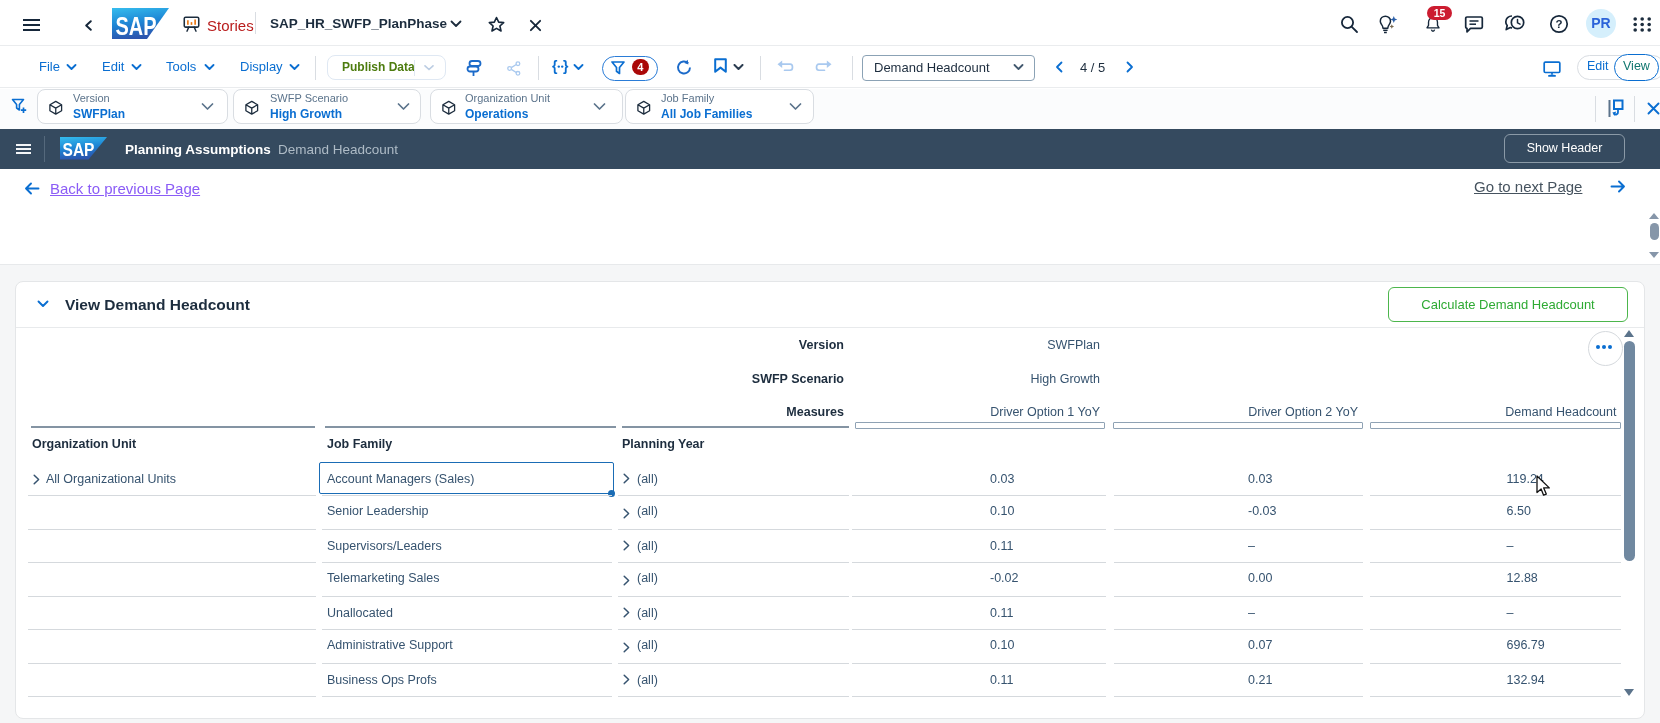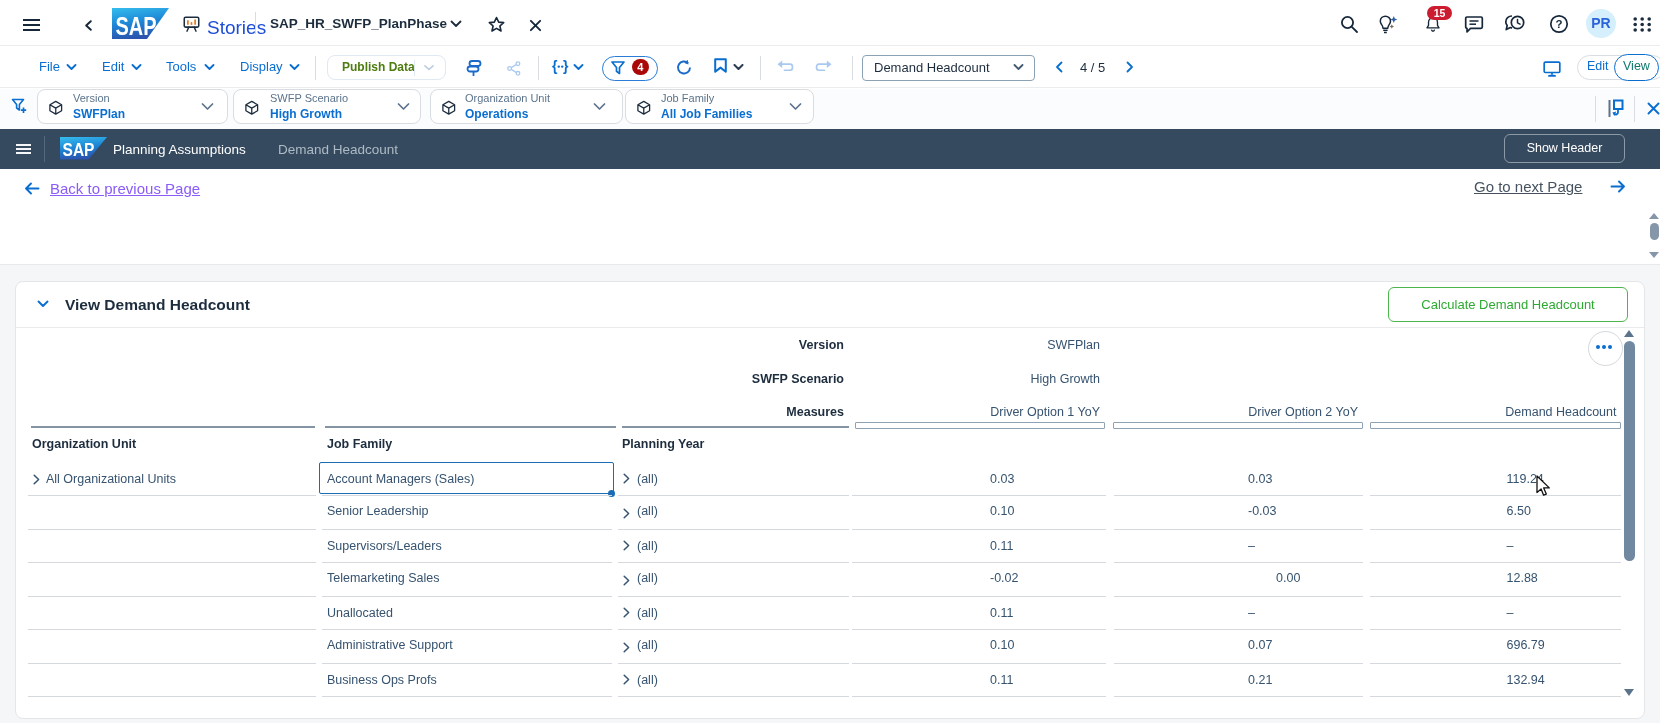--- a/index.html
+++ b/index.html
@@ -46,21 +46,21 @@
   </svg>
 
   <svg class="a" style="left:182px;top:14px" width="19" height="19" viewBox="0 0 20 21">
     <rect x="2" y="3.5" width="16" height="11" rx="1.5" fill="none" stroke="#1d2d3e" stroke-width="1.7"></rect>
     <line x1="6" y1="7" x2="6" y2="12" stroke="#e9730c" stroke-width="1.8"></line>
     <line x1="10" y1="9" x2="10" y2="12" stroke="#e9730c" stroke-width="1.8"></line>
     <line x1="14" y1="6" x2="14" y2="12" stroke="#e9730c" stroke-width="1.8"></line>
     <line x1="7" y1="14.5" x2="5" y2="19" stroke="#1d2d3e" stroke-width="1.6" stroke-linecap="round"></line>
     <line x1="13" y1="14.5" x2="15" y2="19" stroke="#1d2d3e" stroke-width="1.6" stroke-linecap="round"></line>
   </svg>
-  <div class="a" style="left:207px;top:16.5px;font-size:19px;color:#1d4ed8">Stories</div>
+  <div class="a" style="left:207px;top:16.5px;font-size:15px;color:#b91c1c">Stories</div>
   <div class="sep" style="left:255px;top:12px;height:22px"></div>
   <div class="a" style="left:270px;top:16px;font-size:13.5px;font-weight:bold;color:#1d2d3e">SAP_HR_SWFP_PlanPhase</div>
   <svg class="a" style="left:450px;top:20px" width="12" height="8" viewBox="0 0 12 8">
       <polyline class="chvd" points="1.5,1.5 6,6 10.5,1.5"></polyline>
     </svg>
 
   <svg class="a" style="left:488px;top:16px" width="17" height="17" viewBox="0 0 18 18">
       <path d="M9,1.6 L11.3,6.5 L16.6,7 L12.6,10.6 L13.8,15.9 L9,13.1 L4.2,15.9 L5.4,10.6 L1.4,7 L6.7,6.5 Z" fill="none" stroke="#16273a" stroke-width="1.7" stroke-linejoin="round"></path>
     </svg>
 
@@ -286,21 +286,21 @@
 <div class="a" style="left:0;top:129px;width:1660px;height:40px;background:#354a5f"></div>
 <div id="appbar">
   <div class="a" style="left:16px;top:143.7px;width:15px;height:2.1px;background:#f4f6f8"></div>
   <div class="a" style="left:16px;top:147.9px;width:15px;height:2.1px;background:#f4f6f8"></div>
   <div class="a" style="left:16px;top:152.1px;width:15px;height:2.1px;background:#f4f6f8"></div>
   <div class="sep" style="left:44px;top:136px;height:26px;background:#55697c"></div>
   <svg class="a" style="left:60px;top:137px" width="47" height="22.5" viewBox="0 0 47 22.5">
     <polygon points="0,0 47,0 28.5,22.5 0,22.5" fill="url(#sapg)"></polygon>
     <text x="2.5" y="19" font-family="Liberation Sans" font-weight="bold" font-size="18.5" fill="#fff" textLength="32" lengthAdjust="spacingAndGlyphs">SAP</text>
   </svg>
-  <div class="a" style="left:113px;top:141.5px;font-size:13.5px;font-weight:normal;color:#fff">Planning Assumptions</div>
+  <div class="a" style="left:125px;top:141.5px;font-size:13.5px;font-weight:bold;color:#fff">Planning Assumptions</div>
   <div class="a" style="left:278px;top:141.5px;font-size:13.5px;color:#aebbc6">Demand Headcount</div>
   <div class="a" style="left:1504px;top:134px;width:121px;height:29px;border:1px solid #8b9aa7;border-radius:6px;color:#fff;font-size:12.5px;text-align:center;line-height:27px">Show Header</div>
 </div>
 
 <div class="a" style="left:0;top:169px;width:1660px;height:96px;background:#fff;border-bottom:1px solid #e7e9eb"></div>
 <svg class="a" style="left:24px;top:182px" width="16" height="13" viewBox="0 0 16 13">
   <path d="M14.5,6.5 L2,6.5 M7,1.5 L2,6.5 L7,11.5" fill="none" stroke="#0a6ed1" stroke-width="1.9" stroke-linecap="round" stroke-linejoin="round"></path>
 </svg>
 <div class="a" style="left:50px;top:180px;font-size:15px;color:#8b5cf6;text-decoration:underline">Back to previous Page</div>
 <div class="a" style="left:1474px;top:178px;font-size:15px;color:#46535f;text-decoration:underline">Go to next Page</div>
@@ -371,21 +371,21 @@
 <div class="cell" style="left:637px;top:538.5px">(all)</div>
 <div class="num" style="left:990px;top:538.5px">0.11</div>
 <div class="num" style="left:1248px;top:538.5px">–</div>
 <div class="num" style="left:1506.5px;top:538.5px">–</div>
 <div class="cell" style="left:327px;top:571.0px">Telemarketing Sales</div>
 <svg class="exp" style="left:623px;top:574.5px" viewBox="0 0 7 11">
       <polyline points="1.2,1.2 5.6,5.5 1.2,9.8" fill="none" stroke="#36536f" stroke-width="1.5" stroke-linecap="round" stroke-linejoin="round"></polyline>
     </svg>
 <div class="cell" style="left:637px;top:571.0px">(all)</div>
 <div class="num" style="left:990px;top:571.0px">-0.02</div>
-<div class="num" style="left:1276px;top:571.0px">0.00</div>
+<div class="num" style="left:1248px;top:571.0px">0.00</div>
 <div class="num" style="left:1506.5px;top:571.0px">12.88</div>
 <div class="cell" style="left:327px;top:605.5px">Unallocated</div>
 <svg class="exp" style="left:623px;top:607.0px" viewBox="0 0 7 11">
       <polyline points="1.2,1.2 5.6,5.5 1.2,9.8" fill="none" stroke="#36536f" stroke-width="1.5" stroke-linecap="round" stroke-linejoin="round"></polyline>
     </svg>
 <div class="cell" style="left:637px;top:605.5px">(all)</div>
 <div class="num" style="left:990px;top:605.5px">0.11</div>
 <div class="num" style="left:1248px;top:605.5px">–</div>
 <div class="num" style="left:1506.5px;top:605.5px">–</div>
 <div class="cell" style="left:327px;top:638.0px">Administrative Support</div>

